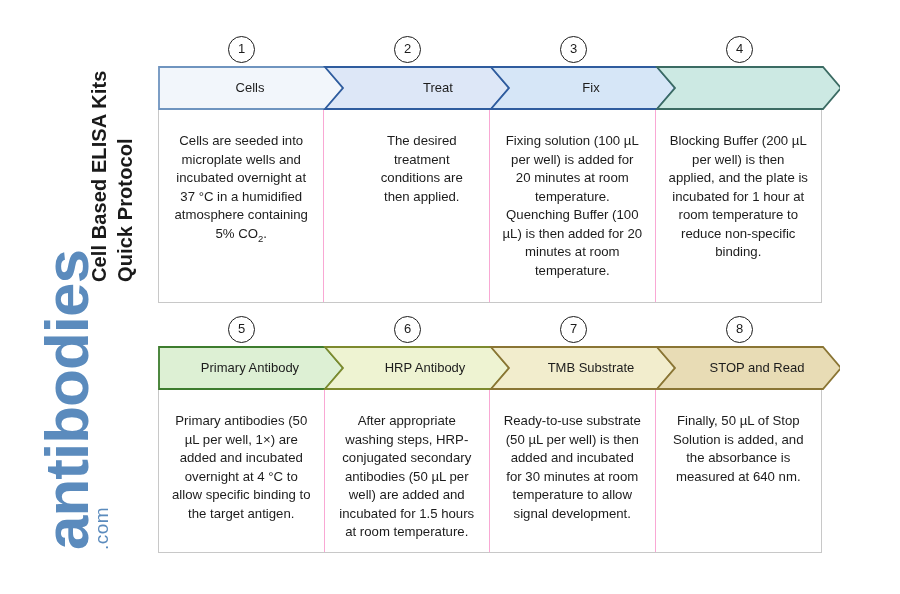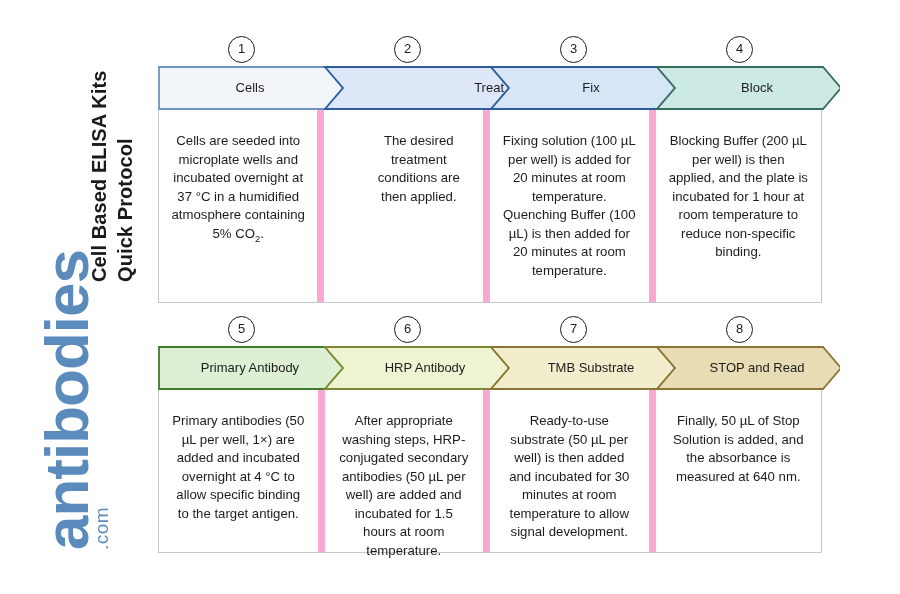--- a/index.html
+++ b/index.html
@@ -97,21 +97,21 @@
     border:1px solid #c8c8c8;
     border-top:none;
     box-sizing:border-box;
     background:#fff;
   }
   #row-1 .boxes{ height:193px; }
   #row-2 .boxes{ height:163px; }
 
   .cell{
     box-sizing:border-box;
-    border-right:7px solid #f9a8d4;
+    border-right:1px solid #f9a8d4;
     padding:22px 12px 8px 12px;
     text-align:center;
     font-size:13.2px;
     line-height:18.5px;
     color:#1c1c1c;
   }
   .cell:last-child{ border-right:none; }
 
   sub{ font-size:9.5px; }
 </style>
@@ -136,23 +136,22 @@
       <div class="badge" style="left: 581px;">4</div>
     </div>
   <div class="chev-strip" style="width: 682px;">
       <svg width="682" height="44">
         <polygon points="1,1 167,1 185,22 167,43 1,43" fill="#f2f6fb" stroke="#6f94bf" stroke-width="1.8" stroke-linejoin="miter"></polygon>
         <polygon points="167,1 333,1 351,22 333,43 167,43 185,22" fill="#dde7f7" stroke="#2f5c9e" stroke-width="1.8" stroke-linejoin="miter"></polygon>
         <polygon points="333,1 499,1 517,22 499,43 333,43 351,22" fill="#d6e6f7" stroke="#2f5c9e" stroke-width="1.8" stroke-linejoin="miter"></polygon>
         <polygon points="499,1 665,1 683,22 665,43 499,43 517,22" fill="#cce9e3" stroke="#3b6b63" stroke-width="1.8" stroke-linejoin="miter"></polygon>
       </svg>
       <div class="chev-label" style="left: 0px; width: 184px;">Cells</div>
-      <div class="chev-label" style="left: 180px; width: 166px; text-align: right;">Treat</div>
+      <div class="chev-label" style="left: 197px; width: 166px;">Treat</div>
       <div class="chev-label" style="left: 350px; width: 166px;">Fix</div>
-      <div class="chev-label" style="left: 516px; width: 166px;">Block</div>
     </div>
   <div class="boxes" style="width: 664px;">
       <div class="cell" style="width: 166px;">Cells are seeded into microplate wells and incubated overnight at 37 °C in a humidified atmosphere containing 5% CO<sub>2</sub>.</div>
       <div class="cell" style="width: 166px; padding-left: 42px;">The desired treatment conditions are then applied.</div>
       <div class="cell" style="width: 166px;">Fixing solution (100 µL per well) is added for 20 minutes at room temperature. Quenching Buffer (100 µL) is then added for 20 minutes at room temperature.</div>
       <div class="cell" style="width: 166px;">Blocking Buffer (200 µL per well) is then applied, and the plate is incubated for 1 hour at room temperature to reduce non-specific binding.</div>
     </div>
 </div>
 
 <div class="flow-row" id="row-2">

